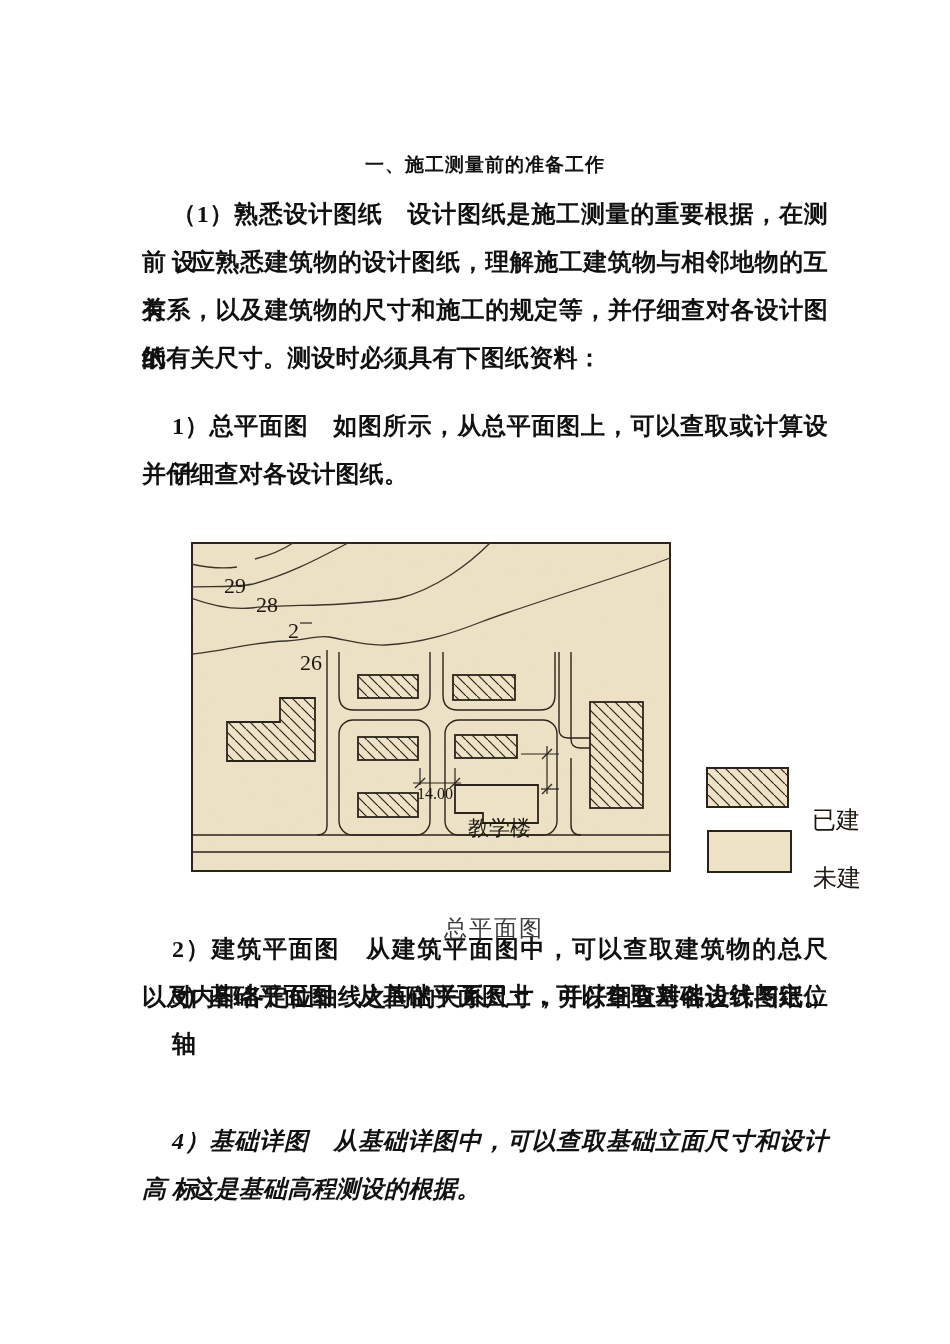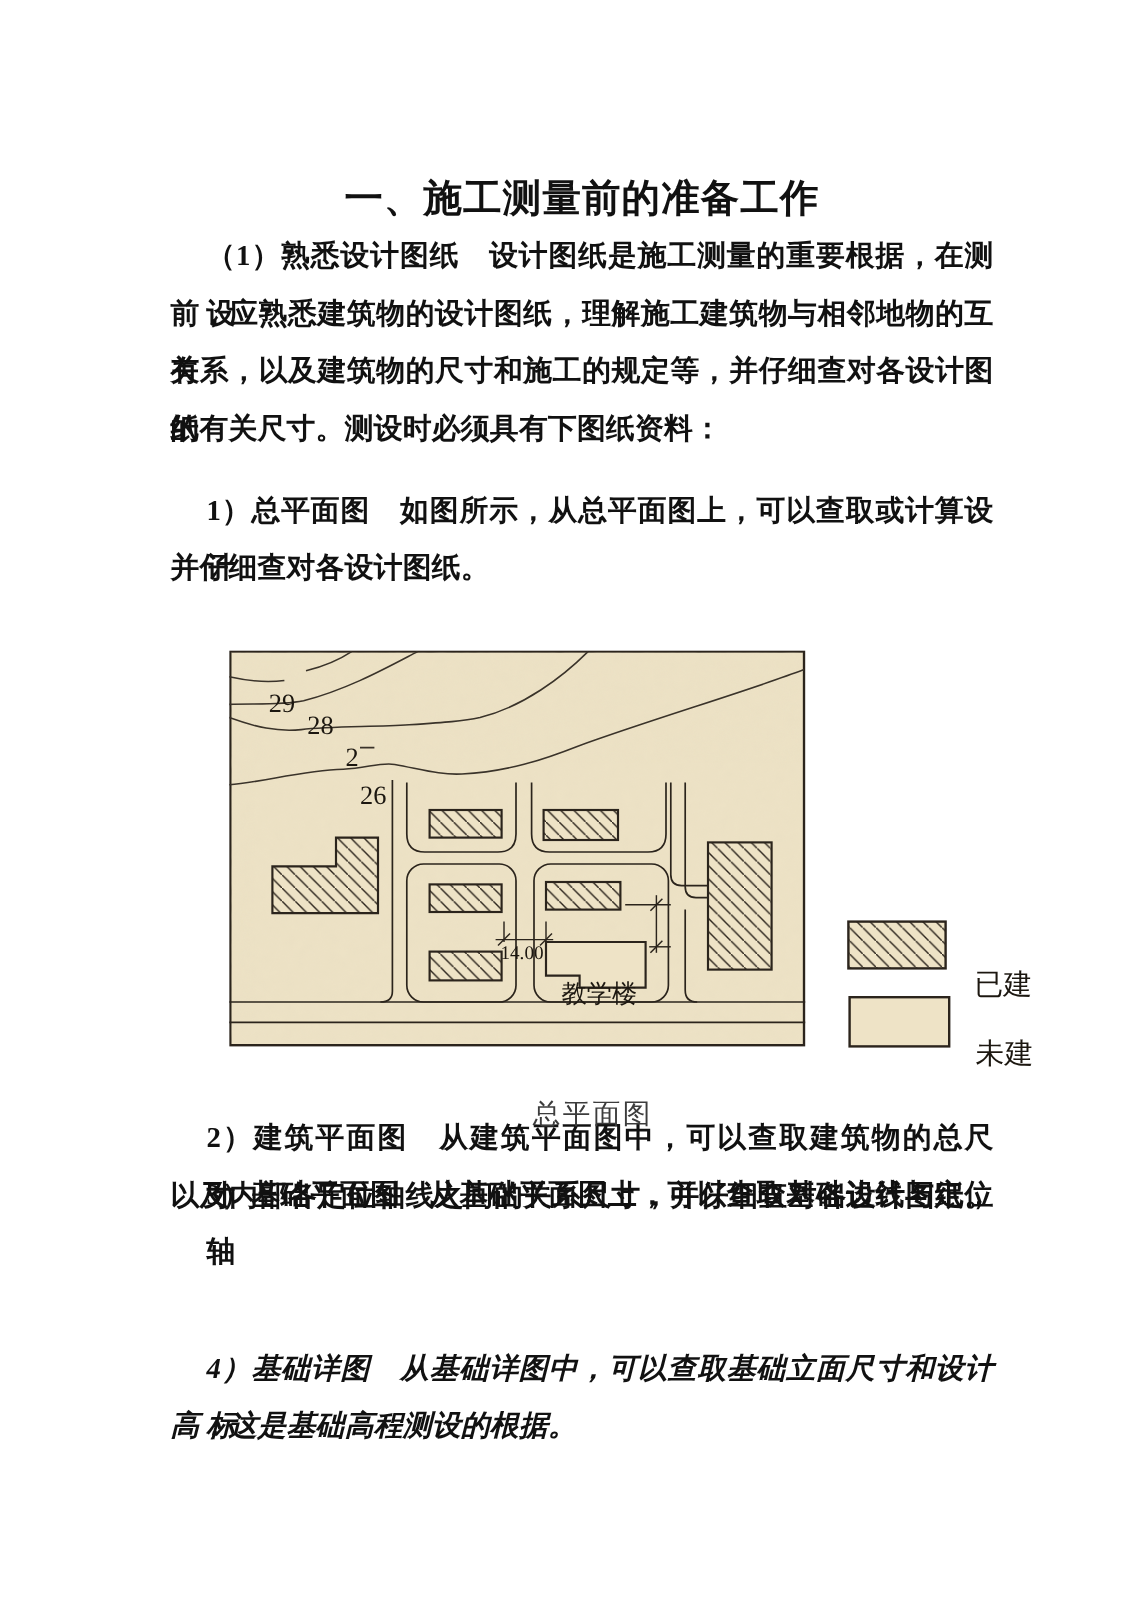--- a/index.html
+++ b/index.html
@@ -3,21 +3,21 @@
 <meta charset="utf-8">
 <style>
   html,body{margin:0;padding:0;}
   body{
     width:950px;height:1344px;position:relative;background:#ffffff;
     font-family:"Liberation Serif","DejaVu Serif",serif;color:#111;
     overflow:hidden;
   }
   .doc-title{
     position:absolute;left:142px;top:148px;width:686px;height:34px;
-    line-height:34px;text-align:center;font-size:32px;font-weight:700;
+    line-height:34px;text-align:center;font-size:19px;font-weight:700;
     letter-spacing:1px;
   }
   .para{position:absolute;left:142px;width:686px;font-size:24px;font-weight:600;}
   .line{height:48px;line-height:48px;white-space:nowrap;letter-spacing:0.2px;}
   .line.just{white-space:normal;text-align:justify;text-align-last:justify;}
   .line.indent{padding-left:30px;}
   .p1{top:190px;} .p2{top:402px;} .p3{top:925px;font-family:Liberation Serif, serif;} .p4{top:972px;} .p5{top:1117px;font-style:italic;}
   .figure-svg{position:absolute;left:191px;top:542px;}
   svg text{font-family:"Liberation Serif","DejaVu Serif",serif;}
   .contour-label{font-size:22px;fill:#1c1710;}

